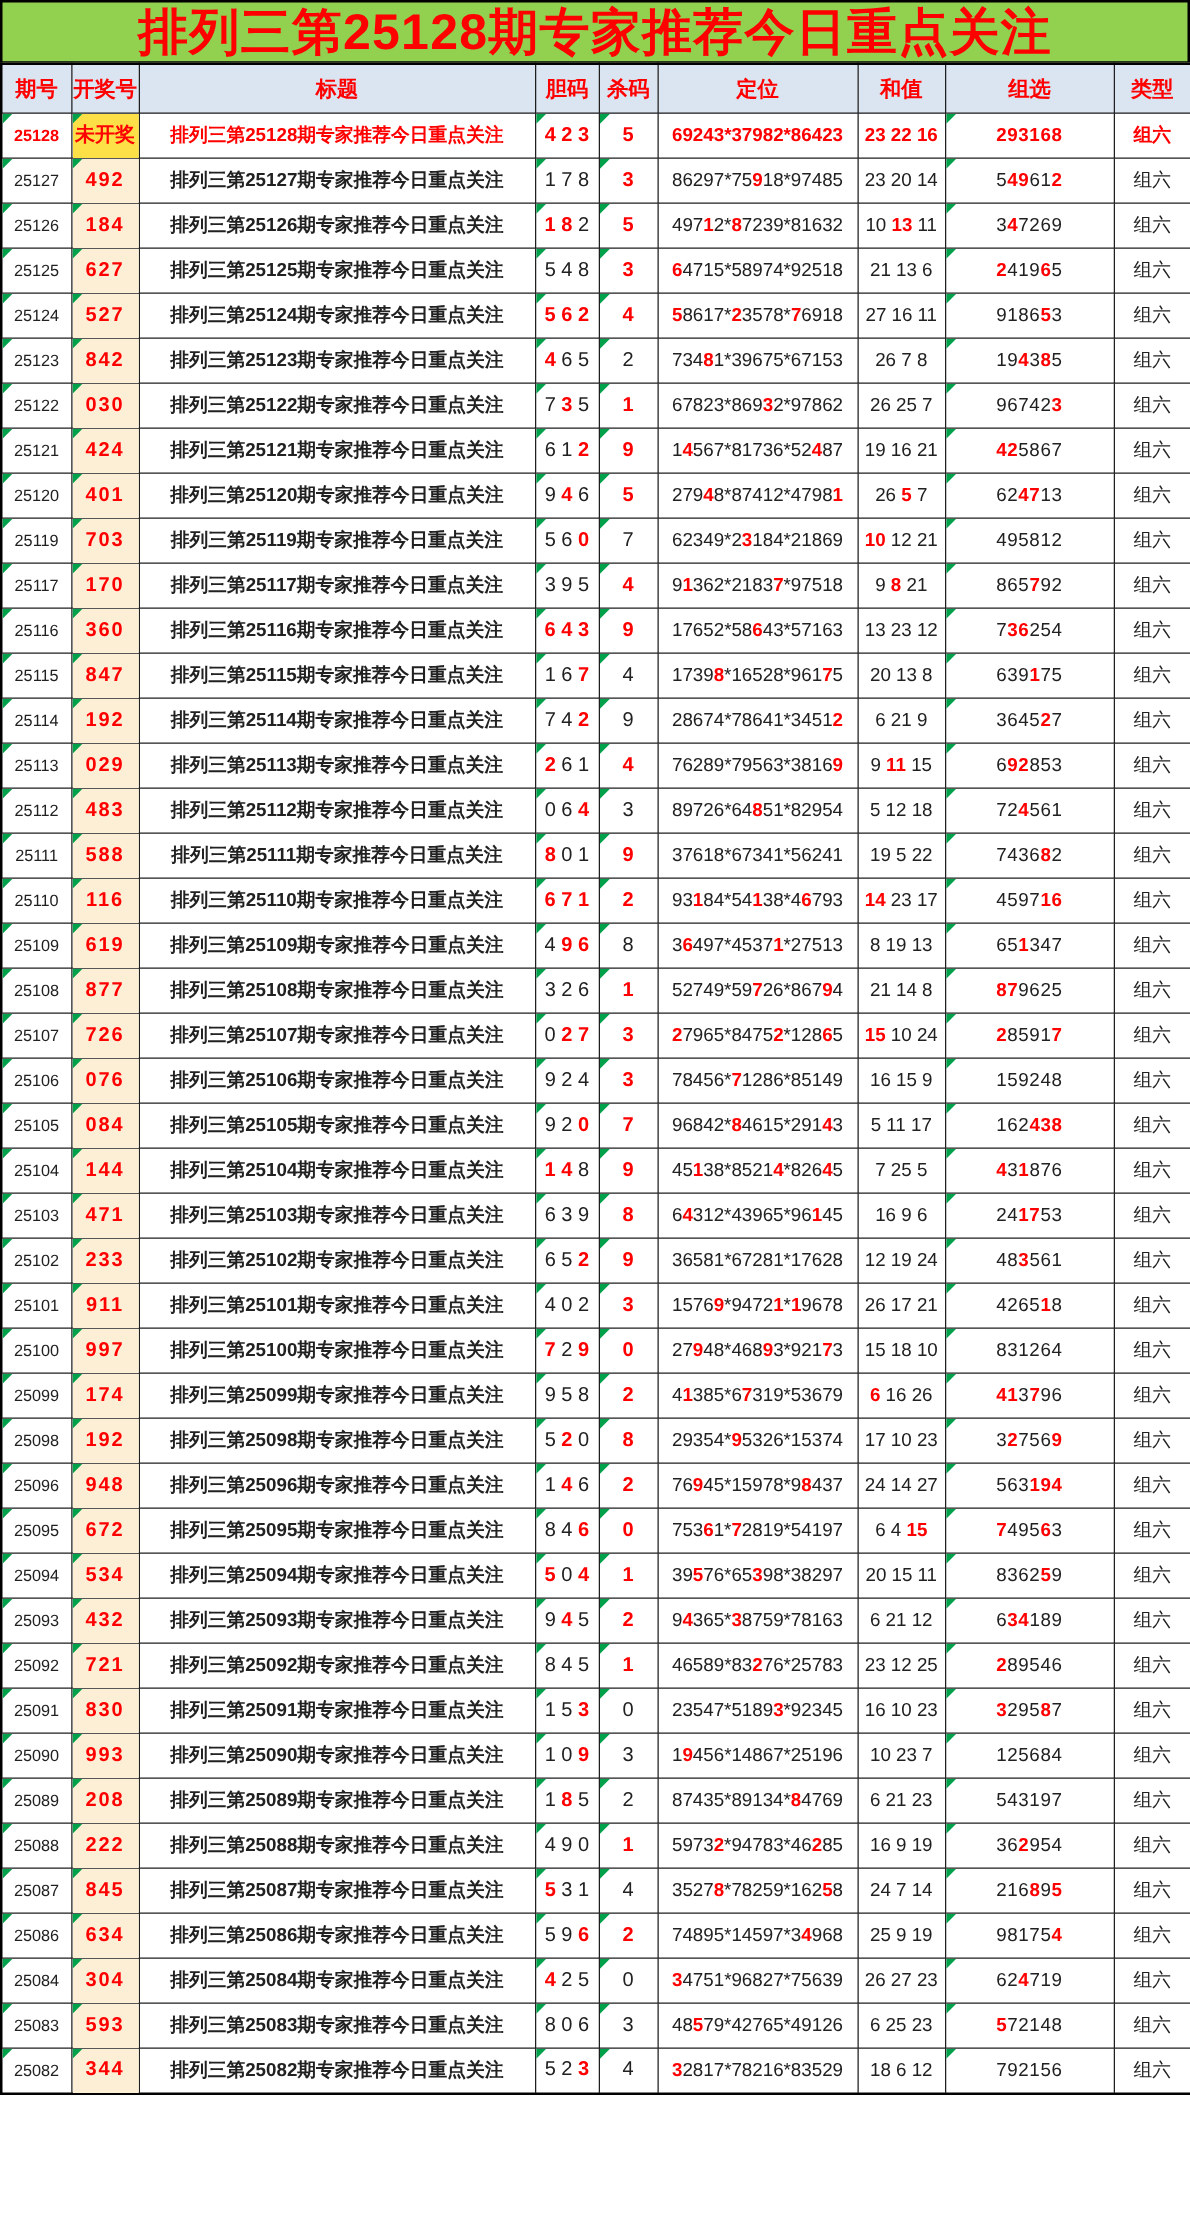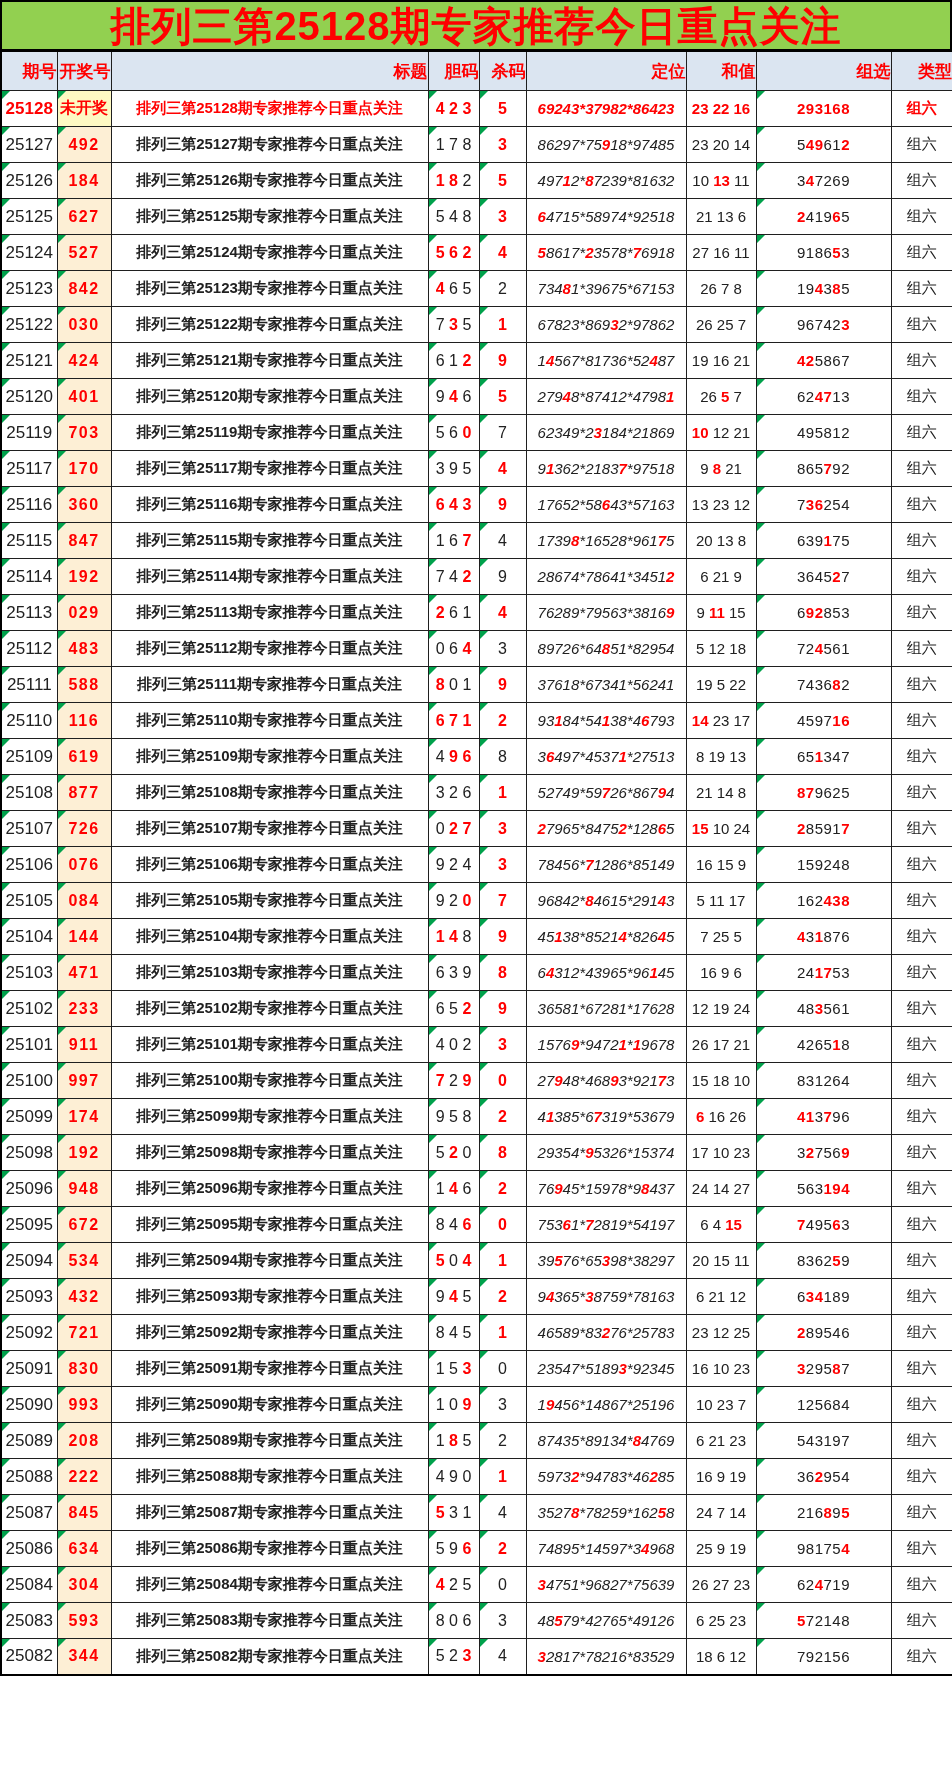--- a/index.html
+++ b/index.html
@@ -27,38 +27,38 @@
   col.w-title{width:317px}
   col.w-dan{width:51px}
   col.w-kill{width:47px}
   col.w-position{width:160px}
   col.w-sum{width:70px}
   col.w-group{width:135px}
   col.w-type{width:62px}
   th{
     height:38px;background:var(--header_bg);color:var(--red);
     font-size:17px;font-weight:bold;border:1px solid var(--grid);
-    text-align:right;padding:0;
+    text-align:center;padding:0;
   }
   td{
     height:36px;border:1px solid var(--grid);text-align:center;
     font-size:15px;color:var(--ink);padding:0 2px;position:relative;
     white-space:nowrap;overflow:hidden;box-sizing:border-box;
   }
   td .red{color:var(--red);font-weight:bold;}
-  .c-period{font-size:17px;}
+  .c-period{font-size:13px;}
   .c-draw{background:var(--draw_bg);color:var(--red);font-weight:bold;font-size:16px;letter-spacing:1.5px;}
   .c-title{font-weight:600;font-size:15px;}
   .c-dan,.c-kill{font-size:16px;}
-  .c-position{font-size:15px;font-style:italic;}
+  .c-position{font-size:15px;}
   .c-sum{font-size:15px;text-align:center;}
   .c-group{font-size:15px;letter-spacing:0.5px;}
   .c-type{font-size:15px;}
   tr.hl td{color:var(--red);font-weight:bold;}
-  tr.hl td.c-draw{background:#fef9c3;letter-spacing:0;}
+  tr.hl td.c-draw{background:#fde047;letter-spacing:0;}
   .tri{
     position:absolute;top:0;left:0;width:0;height:0;
     border-top:8px solid var(--tri);border-right:8px solid transparent;
   }
 </style>
 </head>
 <body>
 
 <div class="sheet">
   <div class="title-bar">排列三第25128期专家推荐今日重点关注</div>

